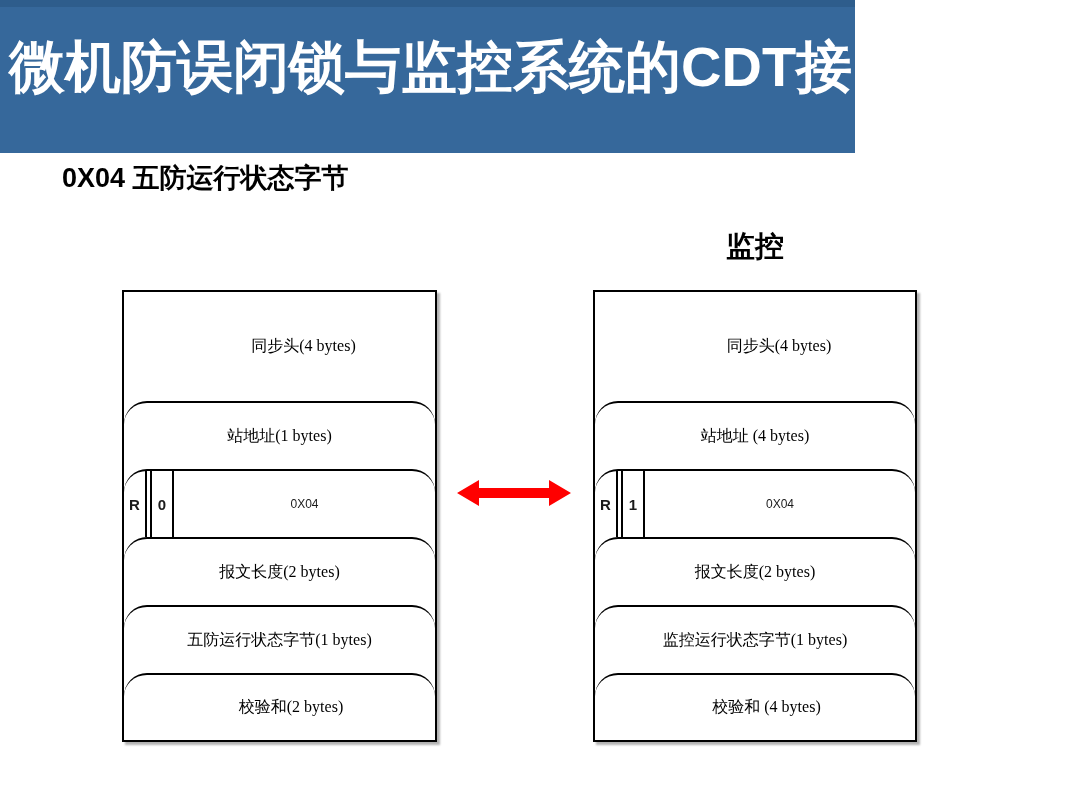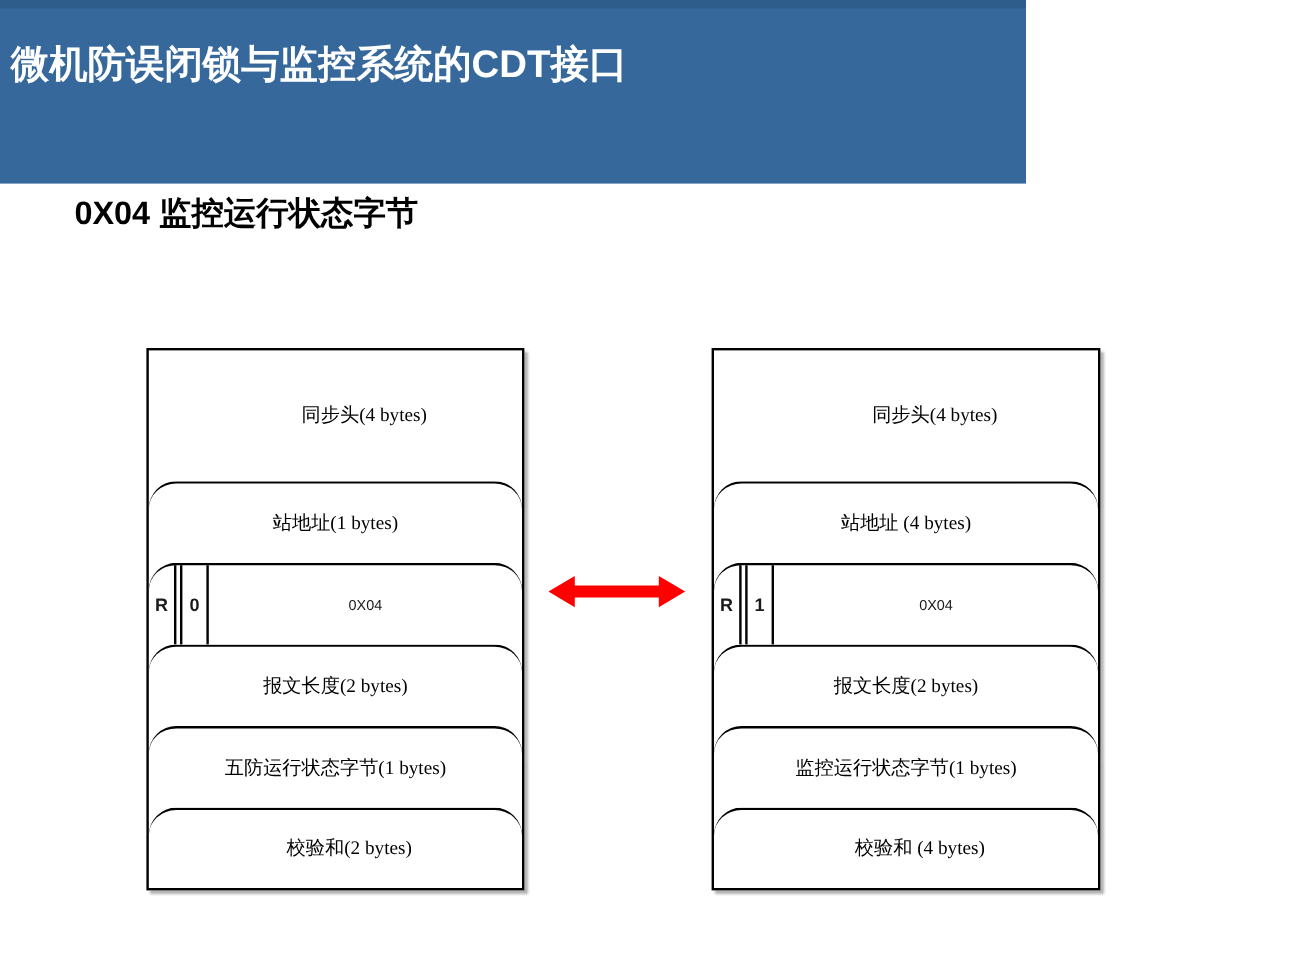--- a/index.html
+++ b/index.html
@@ -18,21 +18,21 @@
     left: 0; top: 0;
     width: 855px; height: 153px;
     background-color: #36689B;
     border-top: 7px solid #2E5D8C;
     box-sizing: border-box;
     display: flex;
     align-items: flex-start;
   }
   .header-title {
     color: #ffffff;
-    font-size: 32px;
+    font-size: 56px;
     font-weight: bold;
     line-height: 1.1;
     padding: 29px 0 0 9px;
     white-space: nowrap;
     letter-spacing: 0px;
   }
 
   
   .subtitle {
     position: absolute;
@@ -122,22 +122,23 @@
 </style>
 </head>
 <body>
 
 <div class="slide">
 
   <div class="header-bar" style="background-color: rgb(54, 104, 155);">
     <div class="header-title" style="color: rgb(255, 255, 255);">微机防误闭锁与监控系统的CDT接口</div>
   </div>
 
-  <div class="subtitle">0X04 监控运行状态字节</div>
+  <div class="subtitle">0X04 五防运行状态字节</div>
 
+  <div class="col-header right">监控</div>
 
   <div class="frame-table left">
     <div class="frow tall">
       <span>同步头(4 bytes)</span>
     </div>
     <div class="frow std">
       <span>站地址(1 bytes)</span>
     </div>
     <div class="frow std bits">
       <div class="cell-r">R</div>

